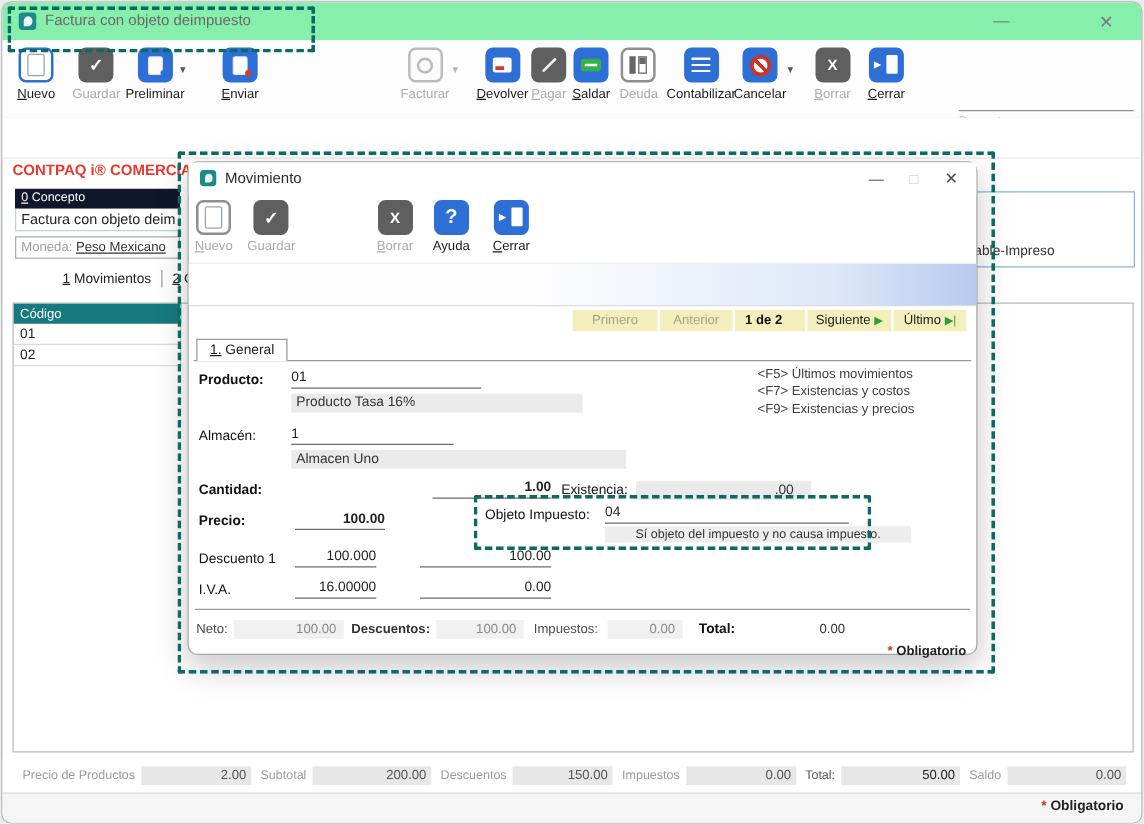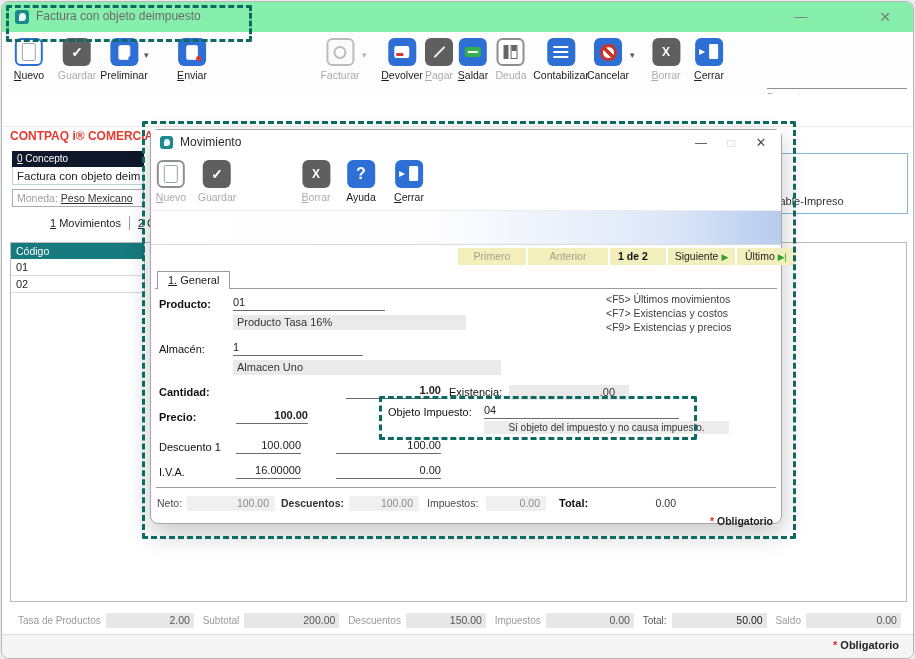--- a/index.html
+++ b/index.html
@@ -302,21 +302,21 @@
     <div class="grid-row" style="top:16px">01</div>
     <div class="grid-row" style="top:33px">02</div>
   </div>
 
   <div class="status-box">
     <div class="status-frag">lable-Impreso</div>
   </div>
 
   <div class="footer">
     <div class="fpair">
-      <span class="flabel">Tasa de Productos</span>
+      <span class="flabel">Precio de Productos</span>
       <span class="fbox" style="width:88px">2.00</span>
     </div>
     <div class="fpair">
       <span class="flabel">Subtotal</span>
       <span class="fbox" style="width:95px">200.00</span>
     </div>
     <div class="fpair">
       <span class="flabel">Descuentos</span>
       <span class="fbox" style="width:80px">150.00</span>
     </div>
@@ -380,21 +380,21 @@
             <span class="shape-door-arrow"></span>
           </span>
         <span class="lbl uk">Cerrar</span>
       </div>
     </div>
 
     <div class="dlg-grad"></div>
 
     <div class="nav">
       <div class="seg dis" style="width:68px">Primero</div>
-      <div class="seg dis" style="width:80px">Anterior</div>
+      <div class="seg dis" style="width:58px">Anterior</div>
       <div class="seg pos" style="width:56px">1 de 2</div>
       <div class="seg" style="width:67px">
         <span>Siguiente</span>
         <span class="garrow">▶</span>
       </div>
       <div class="seg" style="width:58px">
         <span>Último</span>
         <span class="garrow">▶|</span>
       </div>
     </div>
@@ -412,21 +412,21 @@
     <div class="uline" style="left:82px;top:166px;width:152px">01</div>
     <div class="graybox" style="left:82px;top:185px;width:233px">Producto Tasa 16%</div>
 
     <div class="flabel2" style="left:8px;top:213px">Almacén:</div>
     <div class="uline" style="left:82px;top:211px;width:130px">1</div>
     <div class="graybox" style="left:82px;top:230px;width:268px">Almacen Uno</div>
 
     <div class="flabel2 bold" style="left:8px;top:256px">Cantidad:</div>
     <div class="uline rt bold" style="left:195px;top:254px;width:95px;font-weight:bold">1.00</div>
     <div class="flabel2" style="left:298px;top:256px">Existencia:</div>
-    <div class="graybox" style="left:358px;top:255px;width:120px;text-align:right;padding-right:14px">.00</div>
+    <div class="graybox" style="left:358px;top:255px;width:140px;text-align:right;padding-right:14px">.00</div>
 
     <div class="flabel2 bold" style="left:8px;top:281px">Precio:</div>
     <div class="uline rt" style="left:85px;top:279px;width:72px;font-weight:bold">100.00</div>
 
     <div class="flabel2" style="left:237px;top:276px">Objeto Impuesto:</div>
     <div class="uline" style="left:333px;top:274px;width:195px">04</div>
     <div class="graybox" style="left:333px;top:291px;width:245px;height:13px;line-height:13px;font-size:10px;text-align:center;background:#ededed">Sí objeto del impuesto y no causa impuesto.</div>
 
     <div class="flabel2" style="left:8px;top:311px">Descuento 1</div>
     <div class="uline rt" style="left:85px;top:309px;width:65px">100.000</div>

